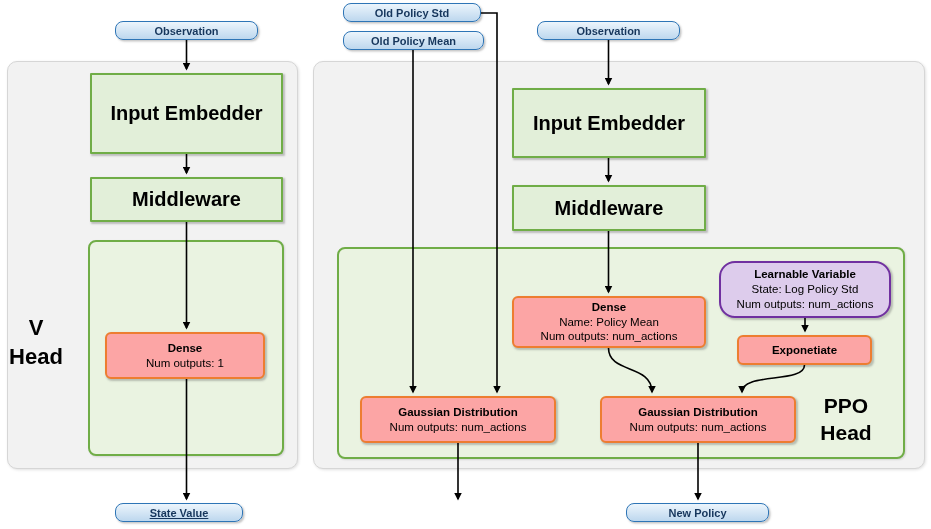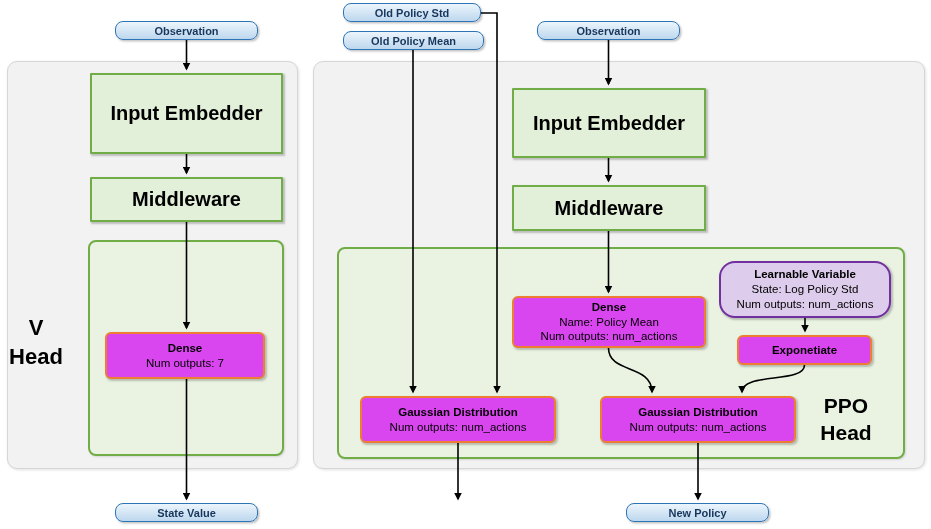--- a/index.html
+++ b/index.html
@@ -23,21 +23,21 @@
   .blue {
     background:linear-gradient(#ecf5fc, #bdd7ee);
     border:1.5px solid #2e75b6; border-radius:8px;
     font-weight:bold; font-size:11px; color:#16365c;
   }
   .green {
     background:#e2efd9; border:2px solid #70ad47; border-radius:1px;
     font-weight:bold; font-size:20px;
   }
   .orange {
-    background:#d946ef; border:2px solid #ed7d31; border-radius:6px;
+    background:#fca5a5; border:2px solid #ed7d31; border-radius:6px;
     font-size:11.5px; line-height:1.3;
   }
   .purple {
     background:#ddccec; border:2px solid #7030a0; border-radius:16px;
     font-size:11.5px; line-height:1.3;
   }
   .box .title { font-weight:bold; }
   .head-label {
     position:absolute; font-weight:bold; font-size:22px; line-height:1.3;
     text-align:center; color:#000;
@@ -59,29 +59,29 @@
   <div class="box green" style="left:90px; top:73px; width:193px; height:81px;">
     <span>Input Embedder</span>
   </div>
 
   <div class="box green" style="left:90px; top:177px; width:193px; height:45px;">
     <span>Middleware</span>
   </div>
 
   <div class="box orange" style="left:105px; top:332px; width:160px; height:47px;">
     <span class="title">Dense</span>
-    <span>Num outputs: 7</span>
+    <span>Num outputs: 1</span>
   </div>
 
   <div class="head-label" style="left:5px; top:314px; width:62px;">
     <div>V</div>
     <div>Head</div>
   </div>
 
-  <div class="box blue" style="left:115px; top:503px; width:143px; height:19px;">
+  <div class="box blue" style="left:115px; top:503px; width:128px; height:19px;text-decoration:underline;">
     <span>State Value</span>
   </div>
 
   <div class="panel" style="left:313px; top:61px; width:612px; height:408px;"></div>
   <div class="subpanel" style="left:337px; top:247px; width:568px; height:212px;"></div>
 
   <div class="box blue" style="left:343px; top:3px; width:138px; height:19px;">
     <span>Old Policy Std</span>
   </div>
 

